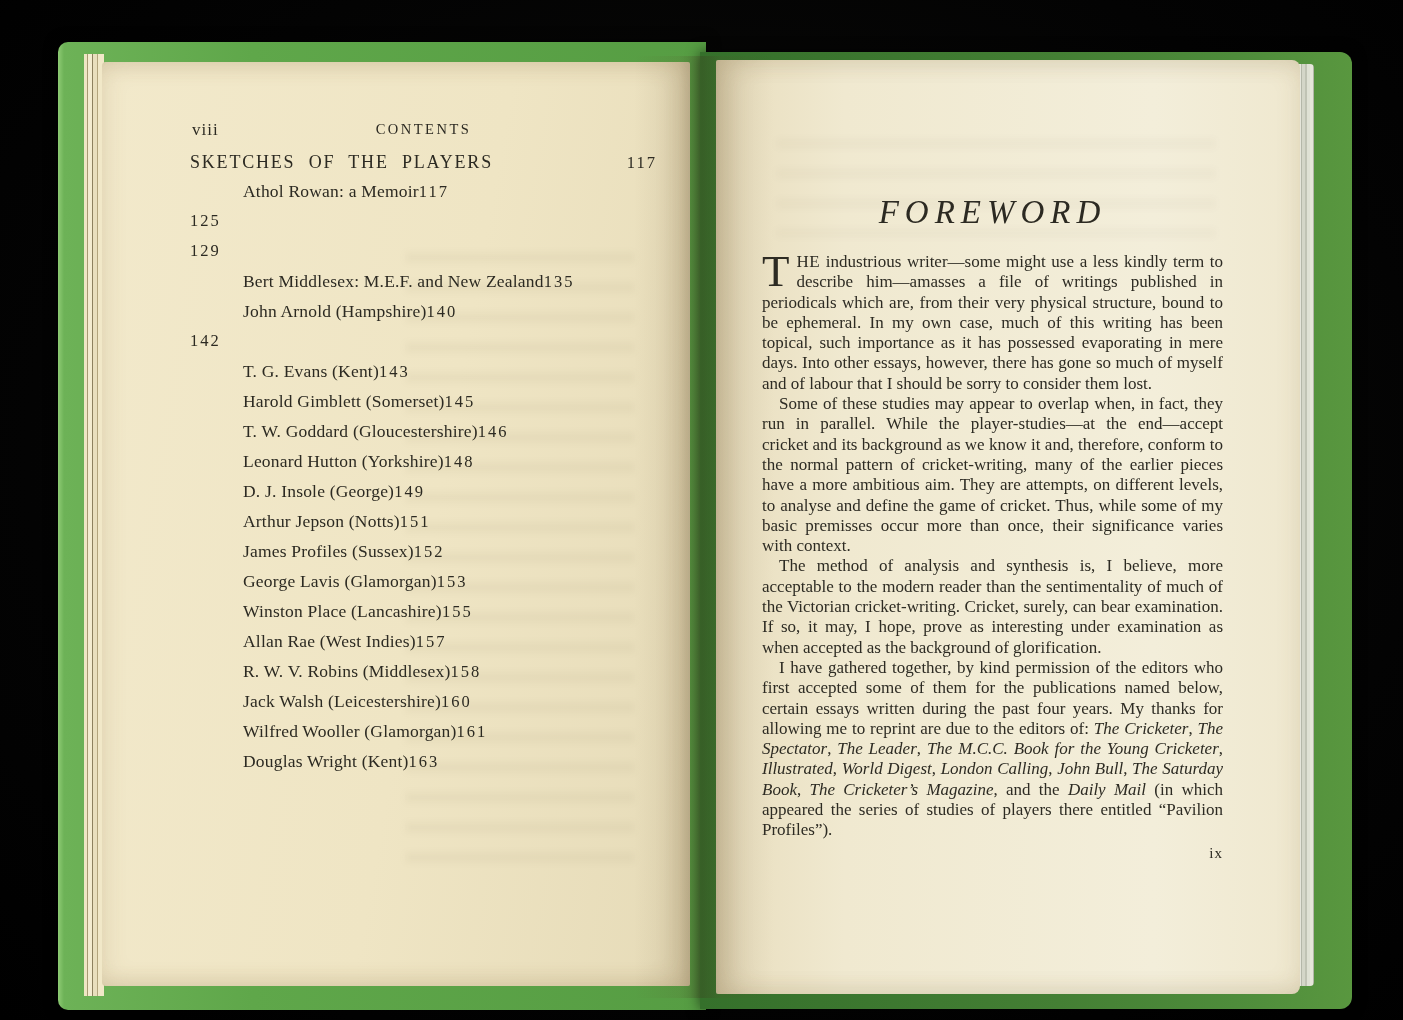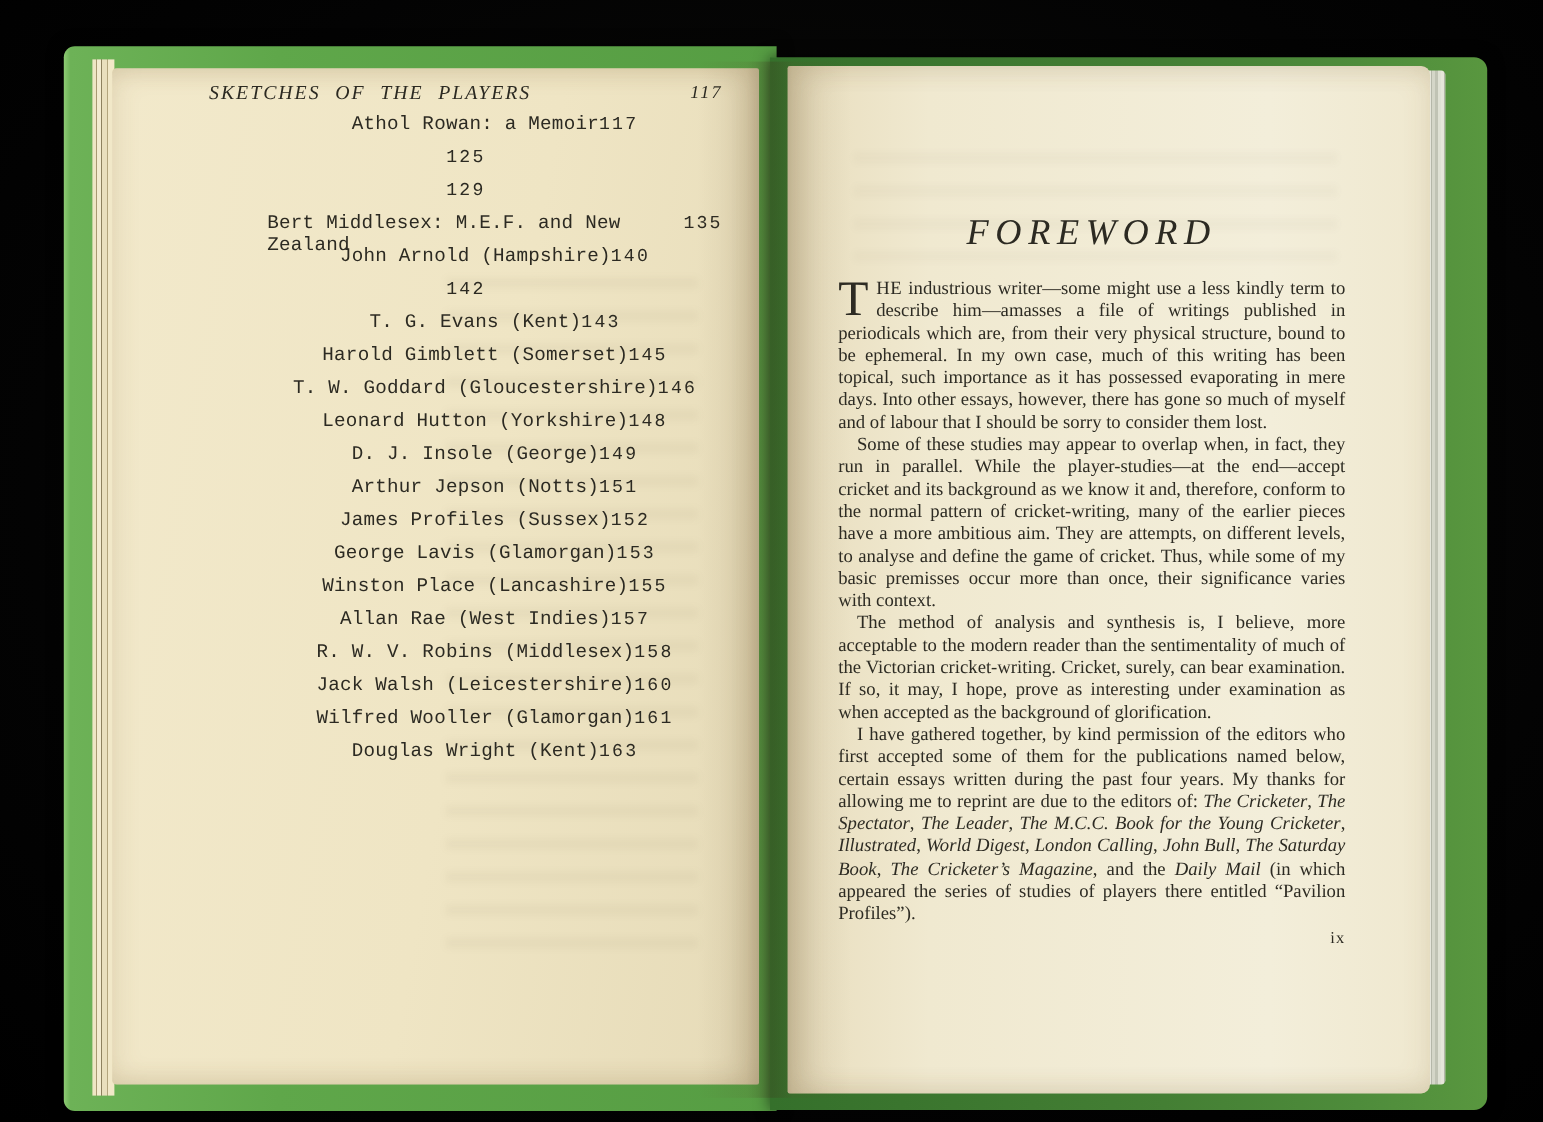--- a/index.html
+++ b/index.html
@@ -33,25 +33,25 @@
   
   .bleed{position:absolute;filter:blur(3px);opacity:.55;pointer-events:none;
     background:repeating-linear-gradient(180deg,rgba(125,113,84,.10) 0 11px,rgba(0,0,0,0) 11px 30px);}
   .bleed-left{right:55px;top:190px;width:230px;height:620px;}
   .bleed-right{left:60px;top:78px;width:440px;height:100px;opacity:.4;}
   
   .lp-content{position:absolute;left:88px;top:0;width:467px;}
   .lp-header{position:relative;margin-top:56px;height:22px;}
   .folio{position:absolute;left:2px;top:2px;font-size:17px;letter-spacing:1px;}
   .running-head{display:block;text-align:center;font-size:14.5px;letter-spacing:2.5px;padding-top:3px;}
-  .toc-section-row{display:flex;justify-content:space-between;align-items:flex-start;margin-top:12px;font-style:italic;}
+  .toc-section-row{display:flex;justify-content:space-between;align-items:flex-end;margin-top:12px;}
   .toc-section-label{font-size:18px;letter-spacing:1.8px;word-spacing:7px;}
   .toc-num{font-size:16.5px;letter-spacing:2px;}
   .toc-list{margin-top:8px;}
-  .toc-row{display:flex;justify-content:center;align-items:baseline;height:30px;font-family:Liberation Mono, monospace;}
+  .toc-row{display:flex;justify-content:flex-start;align-items:baseline;height:30px;}
   .toc-label{padding-left:53px;font-size:17.5px;letter-spacing:.2px;}
   
   .rp-content{position:absolute;left:46px;top:0;width:461px;}
   .foreword-title{margin:134px 0 0 0;font-size:33px;font-weight:500;font-style:italic;
     text-align:center;letter-spacing:6px;font-family:"Liberation Serif","DejaVu Serif",serif;}
   .foreword-body{margin-top:21px;font-size:17px;line-height:20.3px;text-align:justify;color:#2d2b23;}
   .fw-para{margin:0;}
   .fw-para + .fw-para{text-indent:17px;}
   .dropcap{float:left;font-size:45px;line-height:33px;padding:3px 7px 0 0;}
   .lead-caps{letter-spacing:.5px;}
@@ -63,20 +63,24 @@
 <div class="scene">
   <div class="book">
     <div class="cover cover-left"></div>
     <div class="cover cover-right"></div>
     <div class="edges edges-left"></div>
     <div class="edges edges-right"></div>
 
     <div class="page page-left">
       <div class="bleed bleed-left"></div>
       <div class="lp-content">
+        <div class="lp-header">
+          <span class="folio">viii</span>
+          <span class="running-head">CONTENTS</span>
+        </div>
         <div class="toc-section-row">
           <span class="toc-section-label">SKETCHES OF THE PLAYERS</span>
           <span class="toc-num">117</span>
         </div>
         <div class="toc-list" id="toc-list">
             <div class="toc-row">
               <span class="toc-label">Athol Rowan:  a Memoir</span>
               <span class="toc-num">117</span>
             </div>
             <div class="toc-row">

